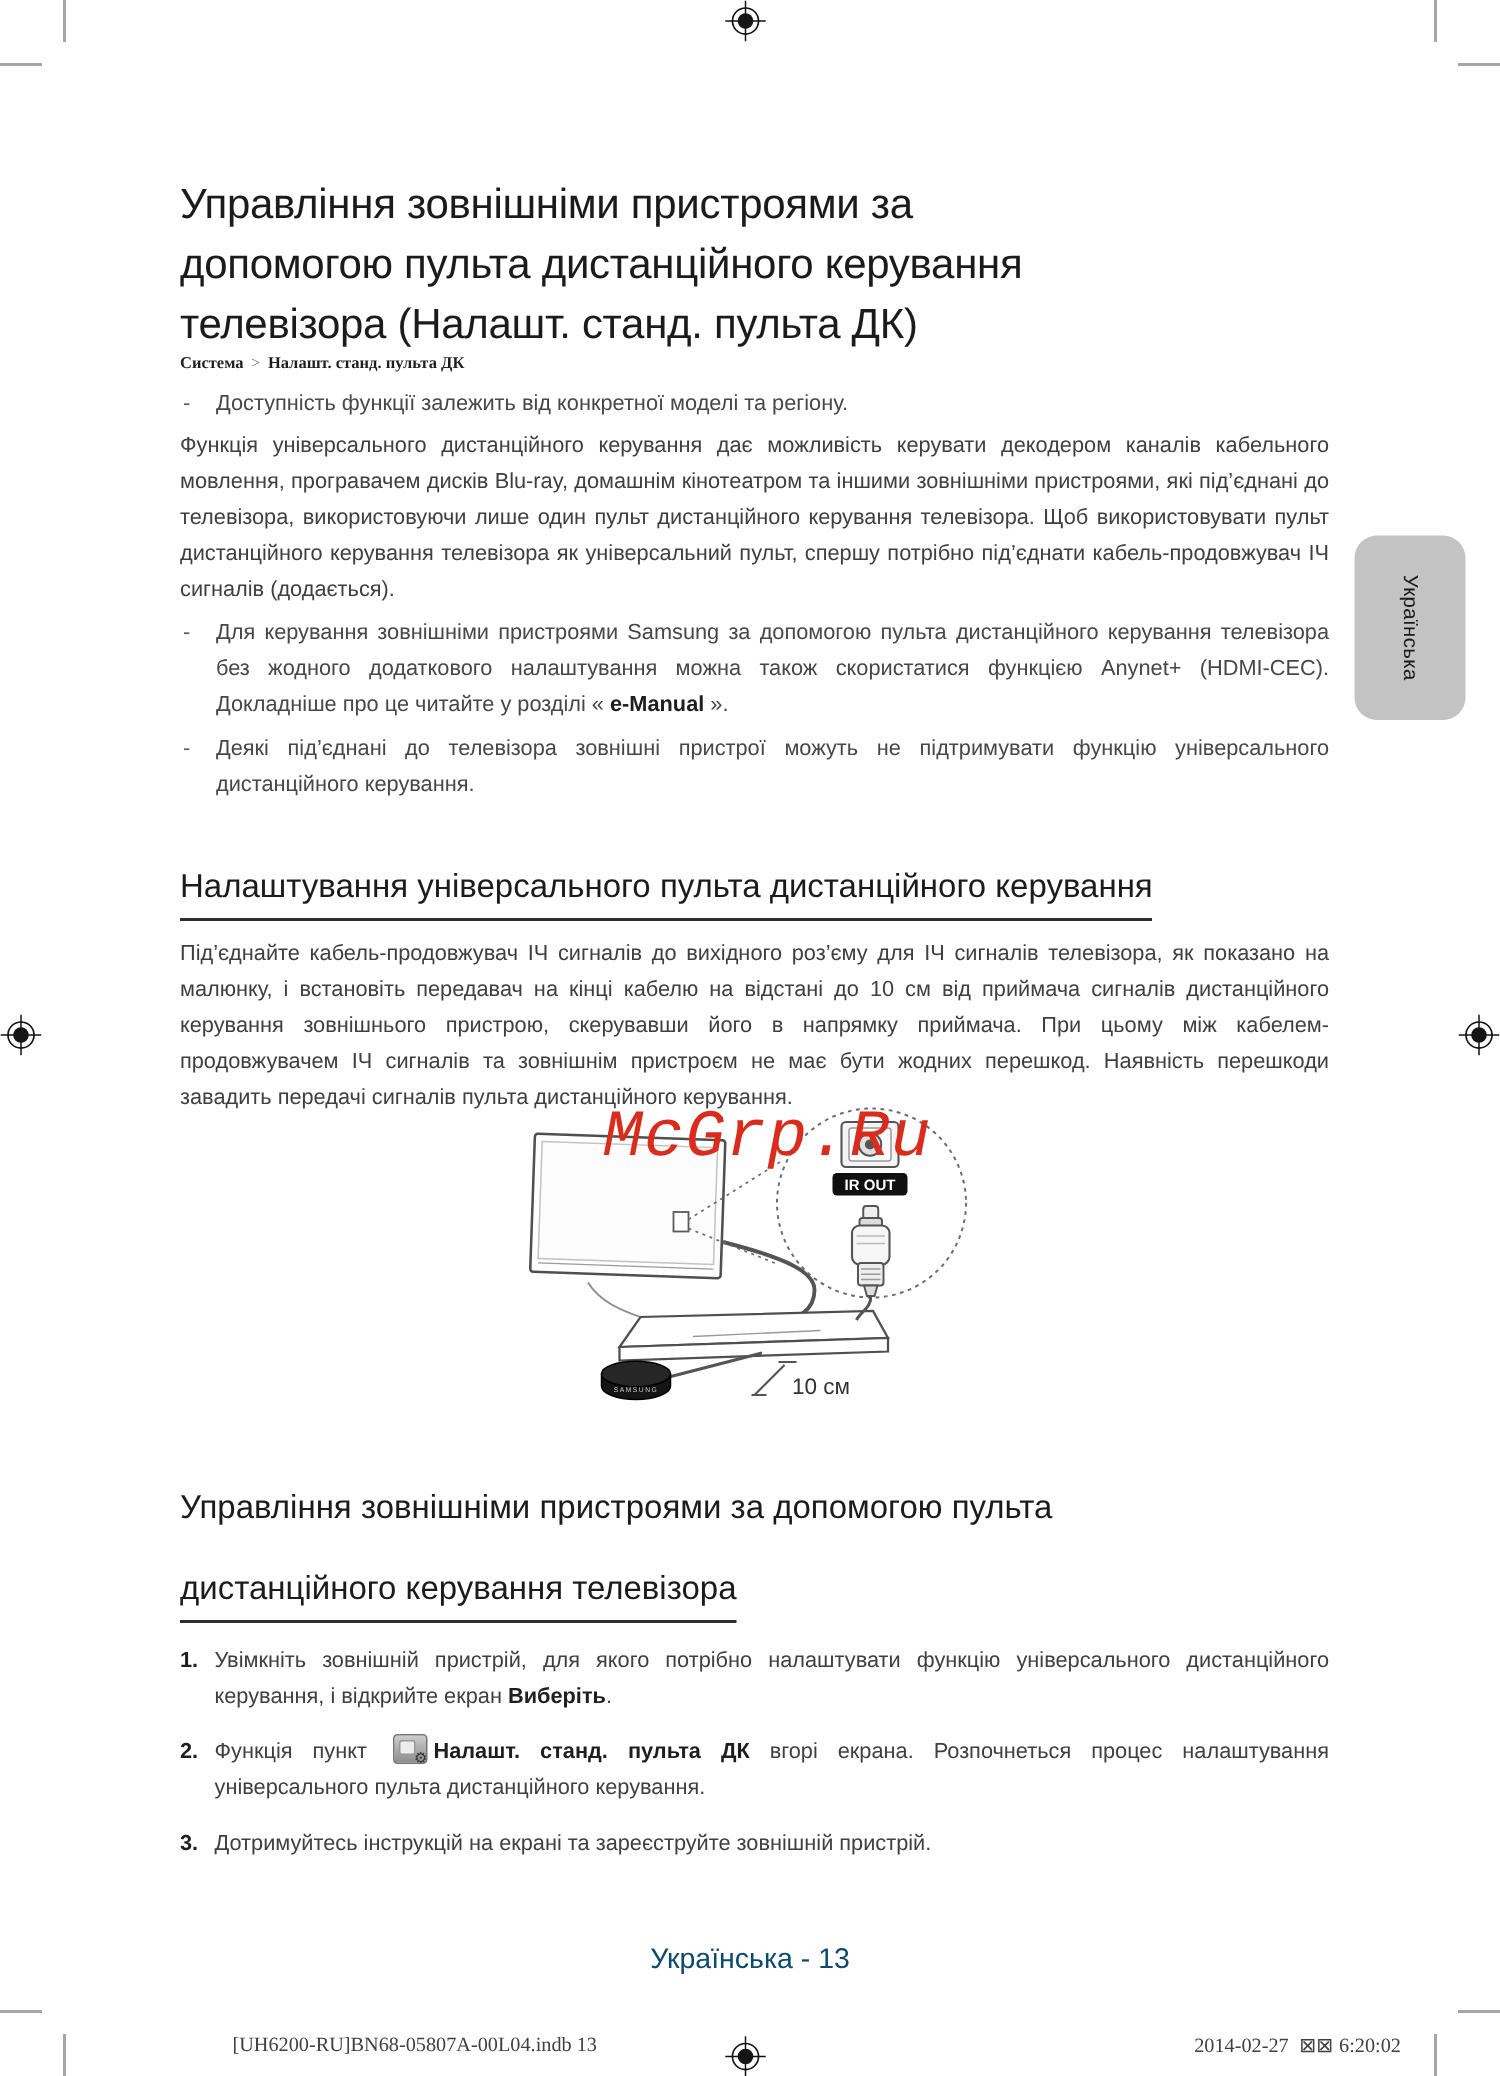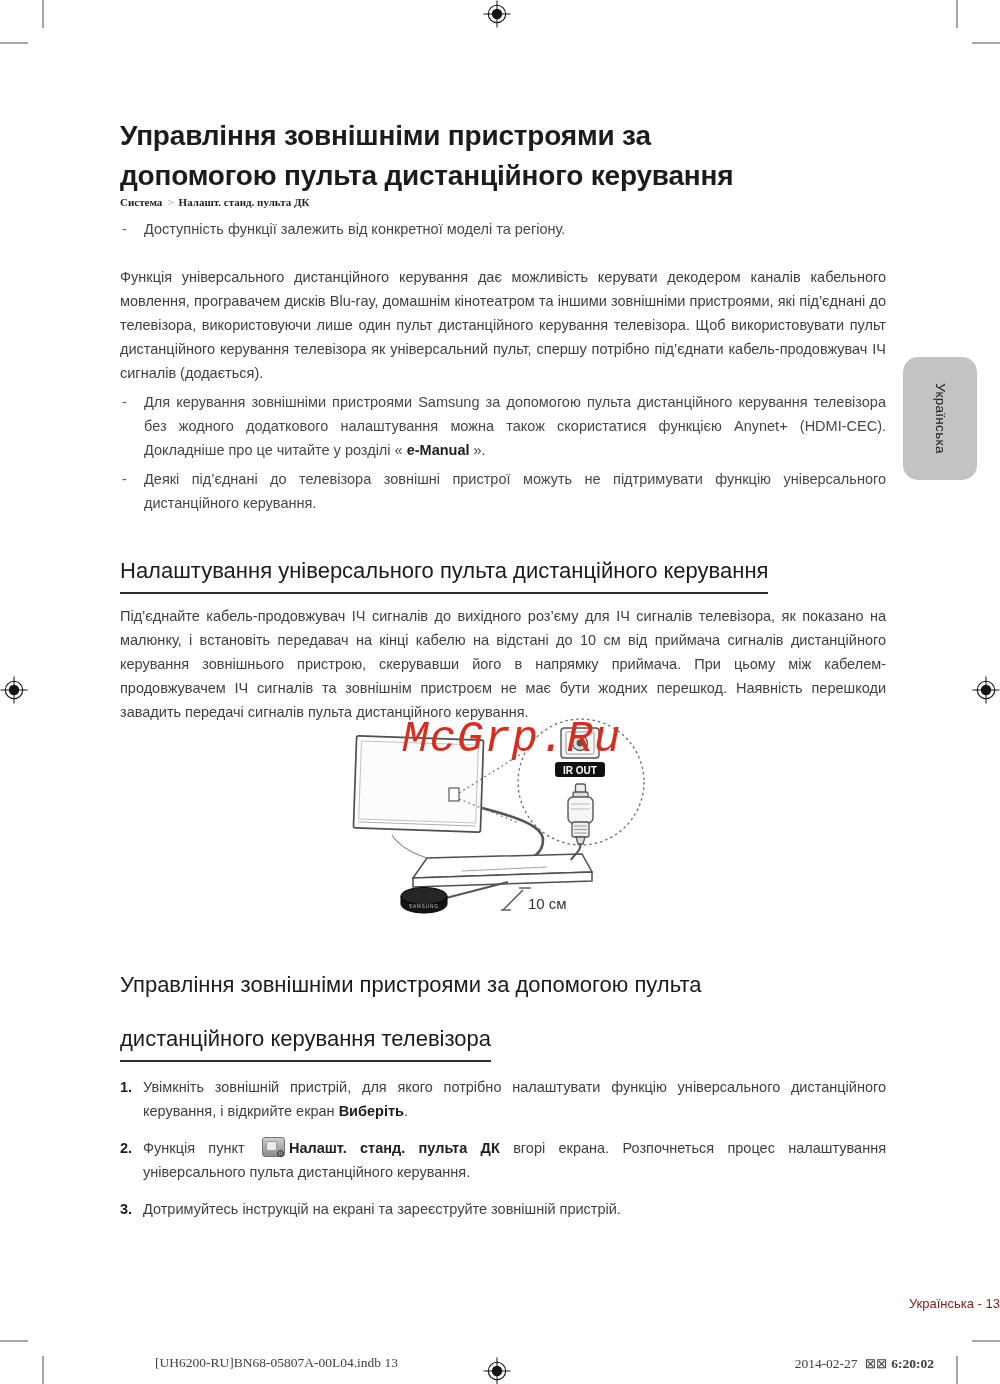--- a/index.html
+++ b/index.html
@@ -19,31 +19,31 @@
     background:#c3c3c3; border-radius:15px;
     display:flex; align-items:center; justify-content:center;
   }
   .side-tab span {
     transform:rotate(90deg); white-space:nowrap; font-size:13.5px; color:#1a1a1a;
     letter-spacing:0.3px;
   }
   
   .content { position:absolute; left:120px; top:116px; width:766px; }
   h1.doc-title {
-    margin:0; font-size:28px; line-height:40px; font-weight:700;
+    margin:0; font-size:28px; line-height:40px; font-weight:400;
     color:#1b1b1b; letter-spacing:-0.2px;
   }
   h1.doc-title span { display:block; }
   .breadcrumb { font-size:11px; font-weight:bold; color:#1e1e1e;font-family:Liberation Serif, serif; }
   .breadcrumb .sep { color:#8a8a8a; font-weight:normal; padding:0 5px; }
   .note-row, .step { display:flex; font-size:14.5px; line-height:24px; }
   .note-row { margin-top:5px; color:#474747; }
   .note-dash { flex:none; width:22px; padding-left:2px; color:#5a5a5a; }
   .note-body { flex:1; text-align:justify; }
-  .para { margin-top:24px; font-size:14.5px; line-height:24px; text-align:justify; color:#3f3f3f; }
+  .para { margin-top:4px; font-size:14.5px; line-height:24px; text-align:justify; color:#3f3f3f; }
   .note-row b, .para b, .step b { color:#1e1e1e; }
   h2.section-heading { margin:14px 0 0 0; font-size:22px; line-height:33px; font-weight:500; color:#1b1b1b; }
   .ul-span { display:inline-block; border-bottom:2px solid #2e2e2e; padding-bottom:5px;margin-top:21px; }
   .blk { display:block; }
   
   .steps { margin-top:6px; }
   .step { margin-top:13px; color:#3f3f3f; }
   .step-num { flex:none; width:23px; font-weight:bold; color:#1e1e1e; }
   .step-body { flex:1; text-align:justify; }
   .mini-icon {
@@ -61,22 +61,22 @@
   
   .diagram { position:relative; height:230px; margin-top:2px; }
   .watermark {
     position:absolute; left:282px; top:-12px; z-index:3;
     font-family:Liberation Mono, monospace; font-style:italic;
     font-size:44px; color:#d92c1c; letter-spacing:1px; white-space:nowrap;
   }
   .diagram-art { position:absolute; left:210px; top:-18px; z-index:2; }
   
   .page-num {
-    position:absolute; left:0; right:0; top:1296px; text-align:right;
-    font-size:13px; color:#7f1d1d;
+    position:absolute; left:0; right:0; top:1296px; text-align:center;
+    font-size:19px; color:#0c4a6e;
   }
   .print-left, .print-right {
     position:absolute; top:1355px; font-family:"Liberation Serif", serif;
     font-size:13.5px; color:#404040; white-space:nowrap;
   }
   .print-left { left:155px; }
   .print-right { right:66px; }
   .print-right span { margin-left:7px; }
 </style>
 </head>
@@ -120,20 +120,21 @@
 
   <div class="side-tab">
     <span>Українська</span>
   </div>
 
   <div class="content">
 
     <h1 class="doc-title">
       <span>Управління зовнішніми пристроями за</span>
       <span>допомогою пульта дистанційного керування</span>
+      <span>телевізора (Налашт. станд. пульта ДК)</span>
     </h1>
 
     <div class="breadcrumb">
       <span>Система</span><span class="sep">&gt;</span><span>Налашт. станд. пульта ДК</span>
     </div>
 
     <div class="note-row" style="margin-top:9px;">
       <div class="note-dash">-</div>
       <div class="note-body">Доступність функції залежить від конкретної моделі та регіону.</div>
     </div>
@@ -238,16 +239,16 @@
         <div class="step-num">3.</div>
         <div class="step-body"><span>Дотримуйтесь інструкцій на екрані та зареєструйте зовнішній пристрій.</span><b></b><span></span></div>
       </div>
     </div>
 
   </div>
 
   <div class="page-num">Українська - 13</div>
   <div class="print-left">[UH6200-RU]BN68-05807A-00L04.indb   13</div>
   <div class="print-right">
-    <span style="margin-left:0;">2014-02-27</span><span class="tofu">⊠⊠</span><span style="margin-left:4px;font-weight:bold;">6:20:02</span>
+    <span style="margin-left:0;">2014-02-27</span><span class="tofu">⊠⊠</span><span style="margin-left:4px;">6:20:02</span>
   </div>
 
 </div>
 
 </body></html>

